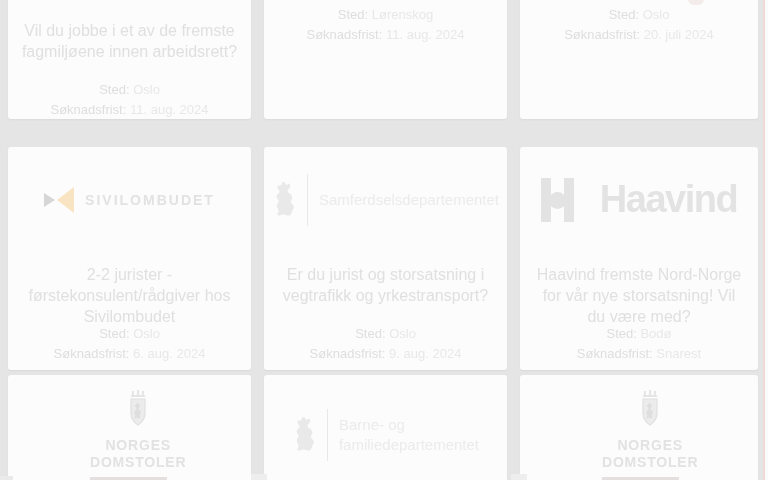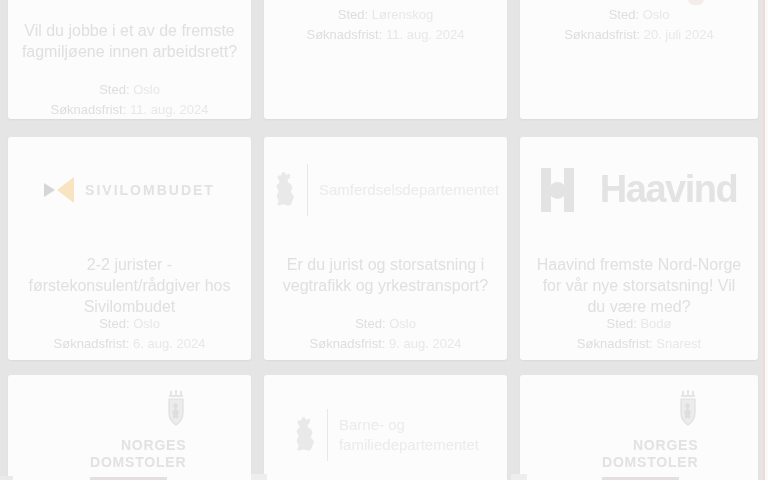--- a/index.html
+++ b/index.html
@@ -5,21 +5,21 @@
   html,body{margin:0;padding:0;}
   body{font-family:"Liberation Sans","DejaVu Sans",sans-serif;}
   #frame{position:relative;width:768px;height:480px;overflow:hidden;background:#e5e5e5;}
 
   .card{position:absolute;background:#fcfcfc;border-radius:3px;
         box-shadow:0 1px 2px rgba(0,0,0,0.05);text-align:center;box-sizing:border-box;}
   .col1{left:8px;width:243px;}
   .col2{left:264px;width:243px;}
   .col3{left:520px;width:238px;}
   .row1{top:-97px;height:216px;}
-  .row2{top:137px;height:223px;}
+  .row2{top:147px;height:223px;}
   .row3{top:375px;height:223px;}
 
   .logo-area{height:105px;display:flex;align-items:center;justify-content:center;position:relative;}
   .job-title{margin:12px 13px 0;min-height:63px;font-size:16px;line-height:21px;color:#e0e0e0;}
   .meta{font-size:13px;line-height:13px;color:#e8e8e8;}
   .meta .lbl{font-weight:normal;color:#dedede;}
   .meta.deadline{margin-top:7px;}
 
   
   .sivil-logo{display:flex;align-items:center;gap:11px;}
@@ -36,21 +36,21 @@
 
   
   .haavind-logo{display:flex;align-items:center;gap:26px;}
   .haavind-mark{position:relative;width:33px;height:44px;}
   .haavind-mark .bar{position:absolute;top:0;width:10px;height:44px;background:#e3e3e3;}
   .haavind-mark .bar.r{right:0;}
   .haavind-mark .dot{position:absolute;left:8px;top:14px;width:17px;height:17px;border-radius:50%;background:#e3e3e3;}
   .haavind-text{font-size:38px;font-weight:600;letter-spacing:-1.5px;color:#e3e3e3;}
 
   
-  .domstoler-logo{margin:15px 0 0 82px;text-align:right;width:fit-content;}
+  .domstoler-logo{margin:15px 0 0 82px;text-align:center;width:fit-content;}
   .domstoler-lines{margin-top:7px;font-size:14px;font-weight:bold;letter-spacing:0.8px;line-height:17px;color:#e2e2e2;}
   .domstoler-rule{width:77px;height:3px;background:#e6dfdf;margin-top:6px;}
 
   .jag-remnant{position:absolute;left:168px;top:96px;width:16px;height:6px;border-radius:0 0 8px 8px;background:#f3ecea;}
 
   .edge-line{position:absolute;top:0;left:763px;width:2px;height:480px;background:#f0dad6;}
   .edge-strip{position:absolute;top:0;left:765px;width:3px;height:480px;background:#fafafa;}
   .bottom-dash{position:absolute;left:0;top:476px;width:13px;height:4px;background:#eaeaea;}
   .gap-shade{position:absolute;top:474px;width:16px;height:6px;background:#eeeeee;}
   .gap-shade.g1{left:251px;}

